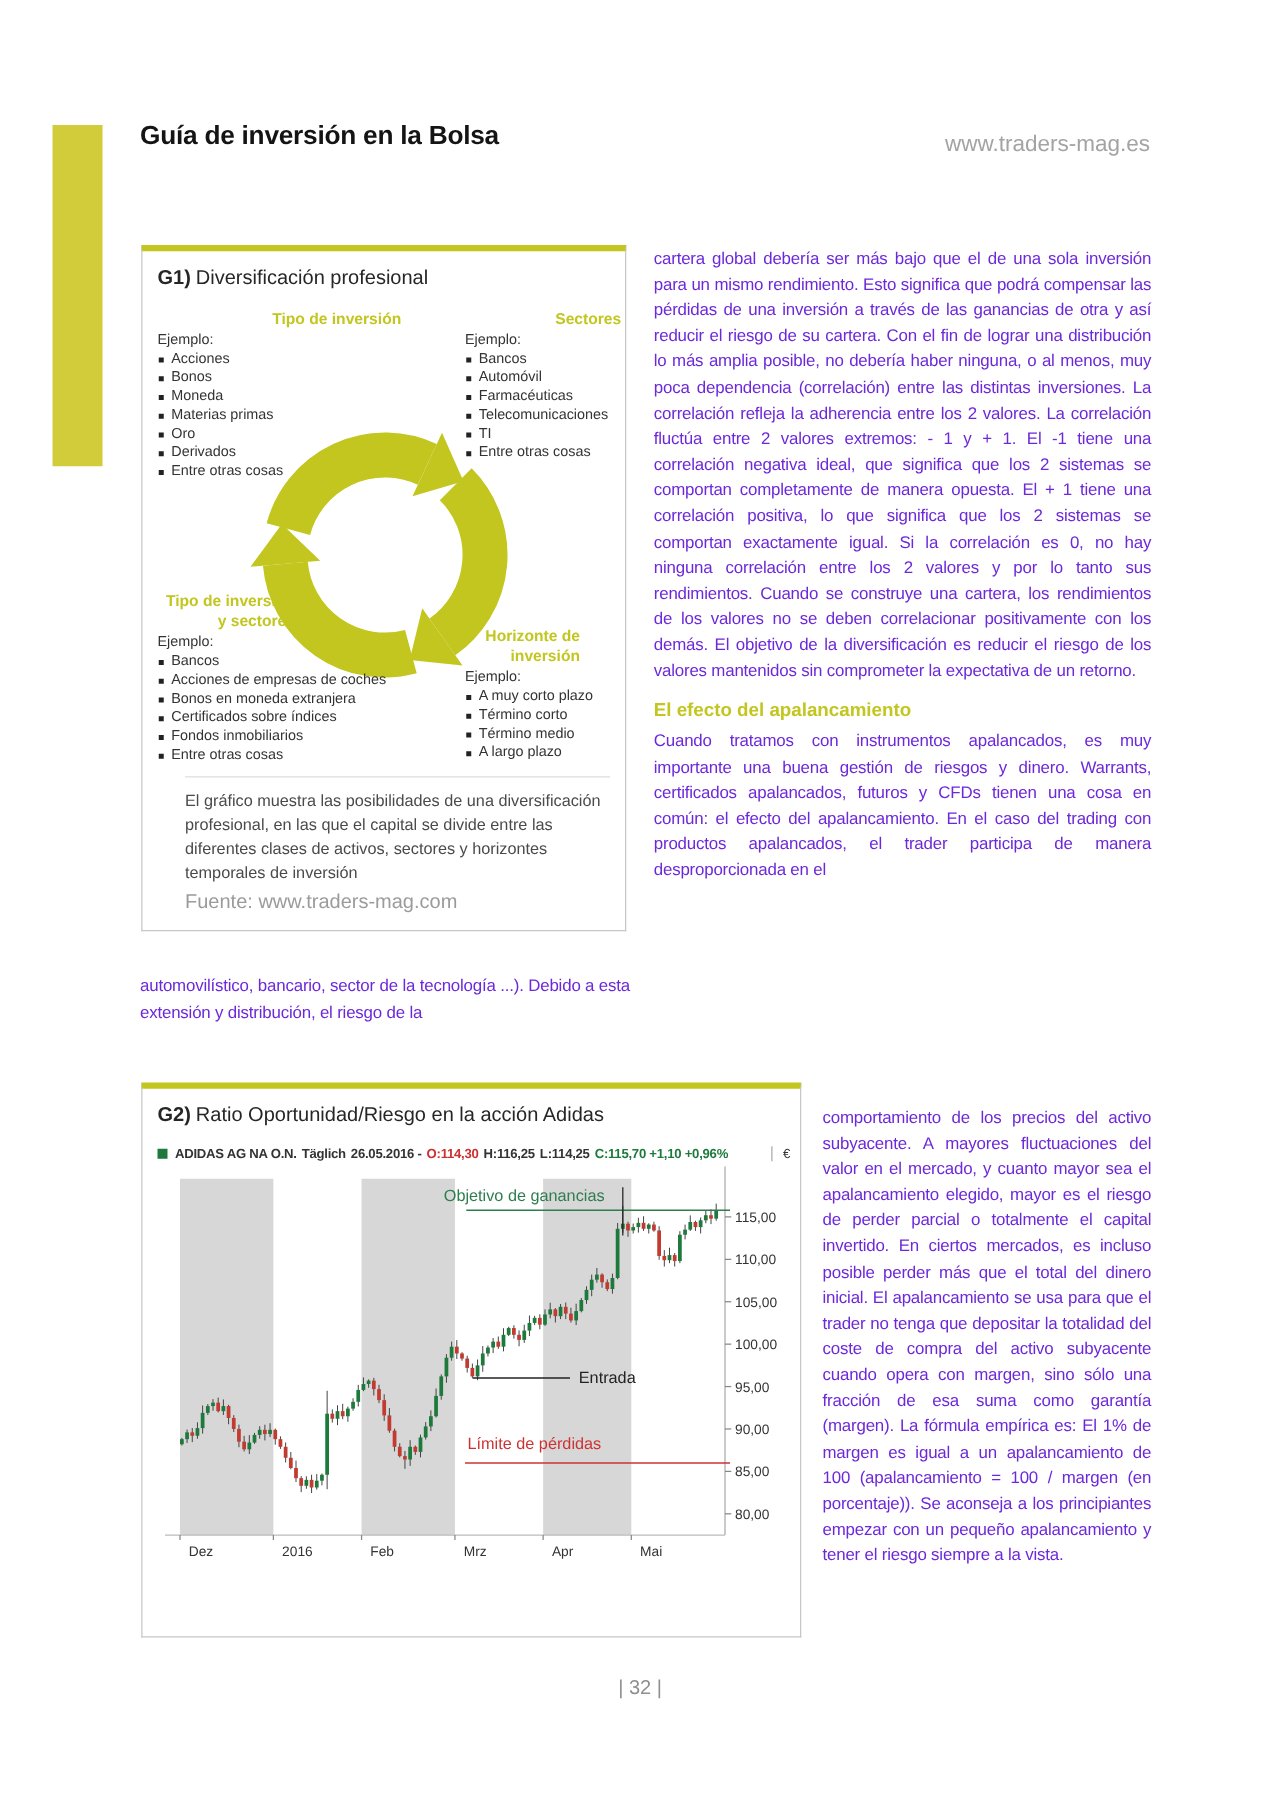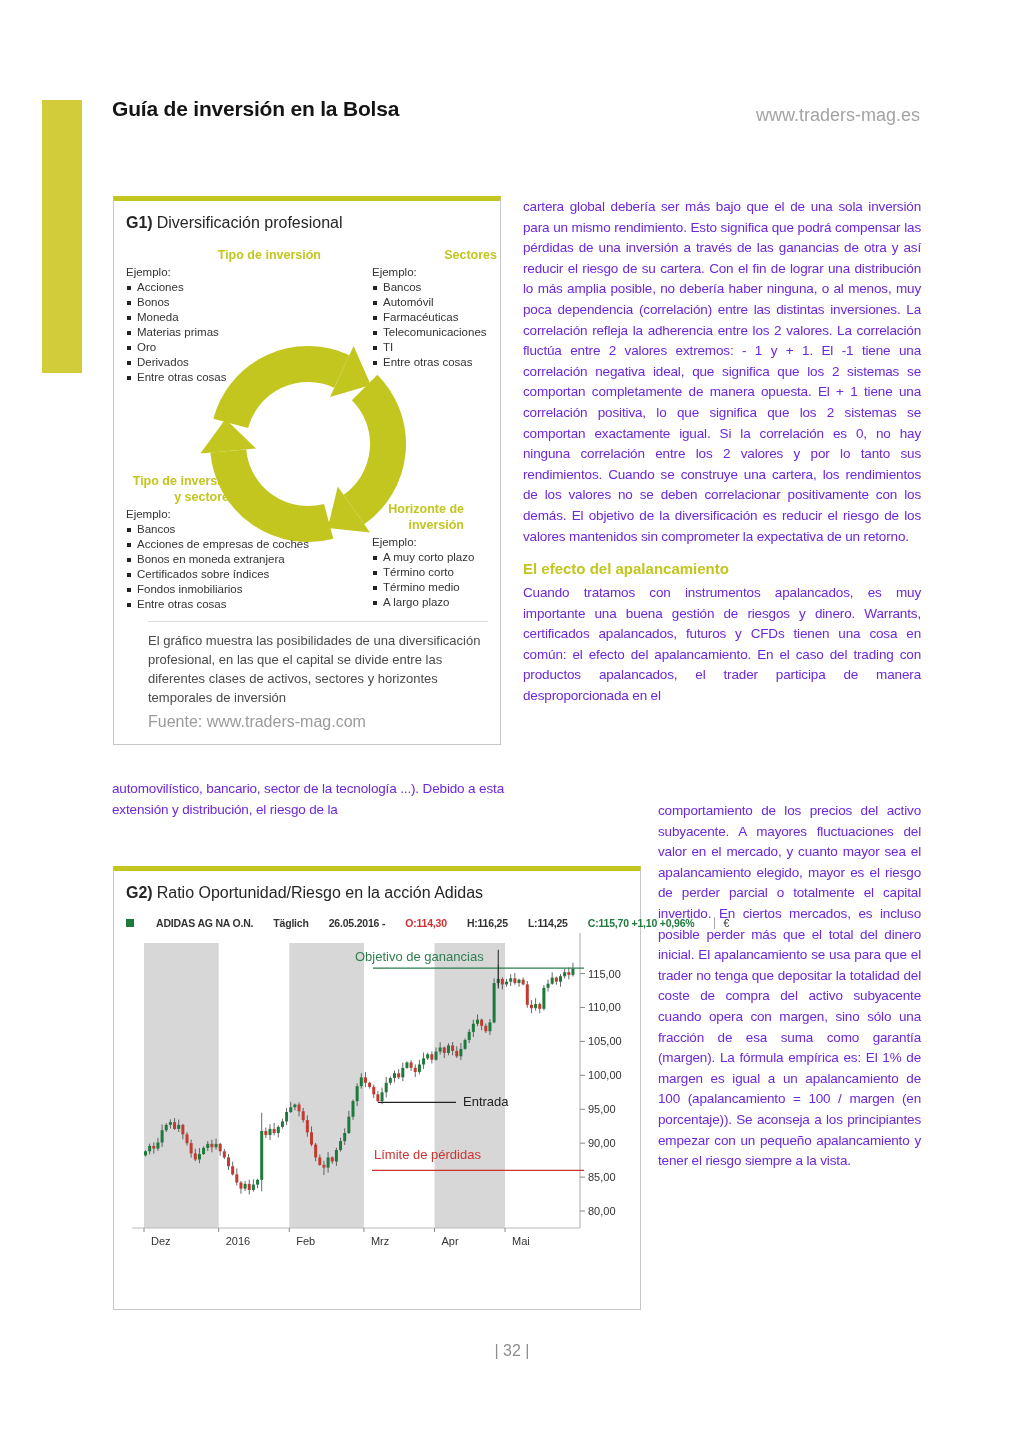--- a/index.html
+++ b/index.html
@@ -32,24 +32,24 @@
 
   .gbox-caption{position:absolute;left:4px;right:12px;border-top:1px solid #ddd;padding-top:9px;margin-left:30px;}
   #g1-box .gbox-caption{top:420px;}
   #g2-box .gbox-caption{top:368px;}
   .cap-text{font-size:13px;line-height:19px;color:#4a4a4a;}
   .cap-src{margin-top:6px;font-size:16px;color:#9b9b9b;}
 
   .right-col{position:absolute;left:523px;top:197px;width:398px;z-index:1;}
   .body-p{margin:0;font-size:13.5px;line-height:20.6px;text-align:justify;color:#6d28d9;letter-spacing:-0.15px;}
   .sec-heading{margin:13px 0 6px 0;font-size:15px;font-weight:bold;color:#c2c61f;}
-  #narrow-col{position:absolute;left:658px;top:801px;width:263px;z-index:1;}
+  #narrow-col{position:absolute;left:658px;top:884px;width:263px;z-index:1;}
   #left-text{position:absolute;left:112px;top:779px;width:392px;z-index:1;}
 
-  .legend-row{position:absolute;left:12px;top:46px;right:8px;display:flex;align-items:center;gap:20px;
+  .legend-row{position:absolute;left:12px;top:46px;right:8px;display:flex;align-items:center;gap:4px;
               font-size:10.5px;font-weight:bold;letter-spacing:-0.2px;color:#333;white-space:nowrap;}
   .legend-sq{width:8px;height:8px;background:#1e7a3c;flex:none;margin-right:2px;}
   .legend-o{color:#cc3030;}
   .legend-c{color:#1e7a3c;}
   .legend-cur{margin-left:auto;border-left:1px solid #aaa;padding-left:8px;font-weight:normal;color:#333;}
   #chart-svg{position:absolute;left:8px;top:62px;}
   .axis-label{font-size:11px;fill:#333;font-family:"Liberation Sans",sans-serif;}
   .ann-label{font-size:13px;font-family:"Liberation Sans",sans-serif;}
 
   .page-number{position:absolute;left:0;width:100%;top:1342px;text-align:center;font-size:16px;color:#8f8f8f;}

